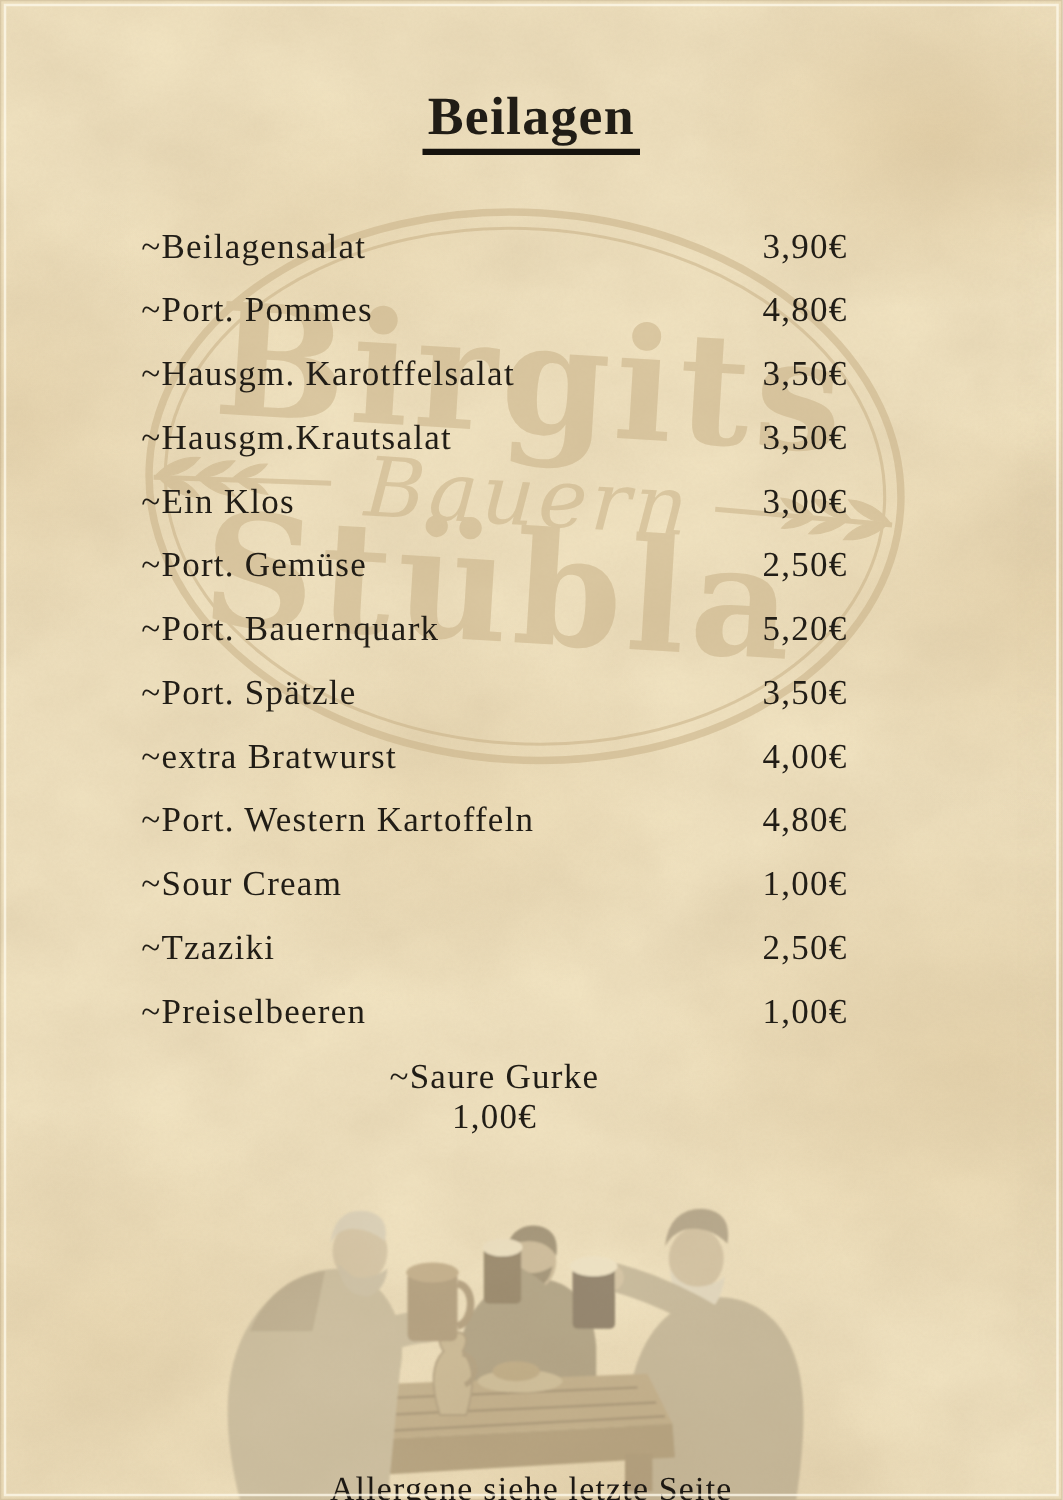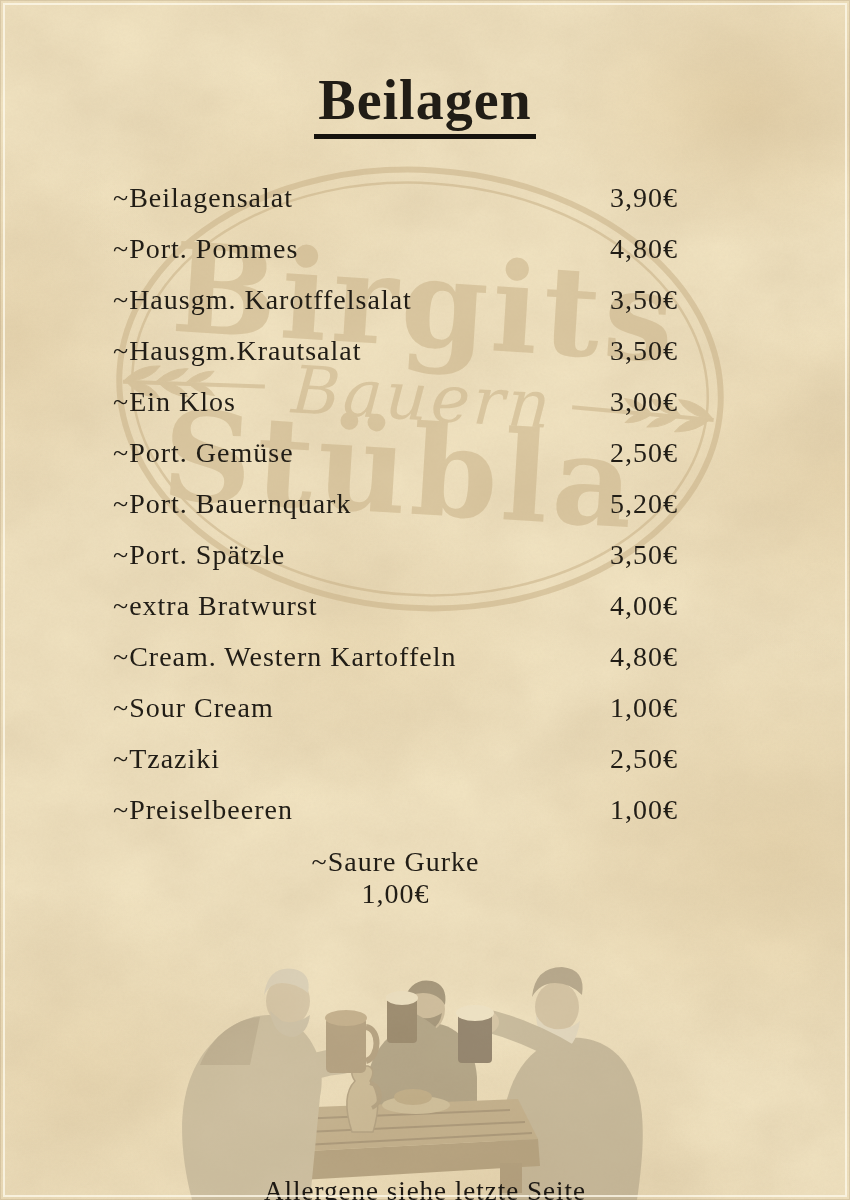--- a/index.html
+++ b/index.html
@@ -38,21 +38,21 @@
     fill:#c6ae83;
   }
   .wm-big{font-size:124px;font-weight:bold;letter-spacing:4px;}
   .wm-script{font-size:66px;font-style:italic;letter-spacing:3px;}
   .page-title{
     position:absolute;top:70px;left:0;right:0;z-index:5;
     text-align:center;margin:0;
   }
   .page-title span{
     display:inline-block;
-    font-size:56px;line-height:1.1;font-weight:bold;
+    font-size:43px;line-height:1.1;font-weight:bold;
     letter-spacing:1px;
     border-bottom:5px solid #16130e;
     padding:0 4px 2px 4px;
   }
   .menu{
     position:absolute;top:172px;left:113px;width:565px;z-index:5;
   }
   .menu-row{
     display:flex;justify-content:space-between;align-items:center;
     height:51px;
@@ -153,21 +153,21 @@
       </div>
     <div class="menu-row">
         <span class="item-label">~Port. Spätzle</span>
         <span class="item-price">3,50€</span>
       </div>
     <div class="menu-row">
         <span class="item-label">~extra Bratwurst</span>
         <span class="item-price">4,00€</span>
       </div>
     <div class="menu-row">
-        <span class="item-label">~Cream. Western Kartoffeln</span>
+        <span class="item-label">~Port. Western Kartoffeln</span>
         <span class="item-price">4,80€</span>
       </div>
     <div class="menu-row">
         <span class="item-label">~Sour Cream</span>
         <span class="item-price">1,00€</span>
       </div>
     <div class="menu-row">
         <span class="item-label">~Tzaziki</span>
         <span class="item-price">2,50€</span>
       </div>

